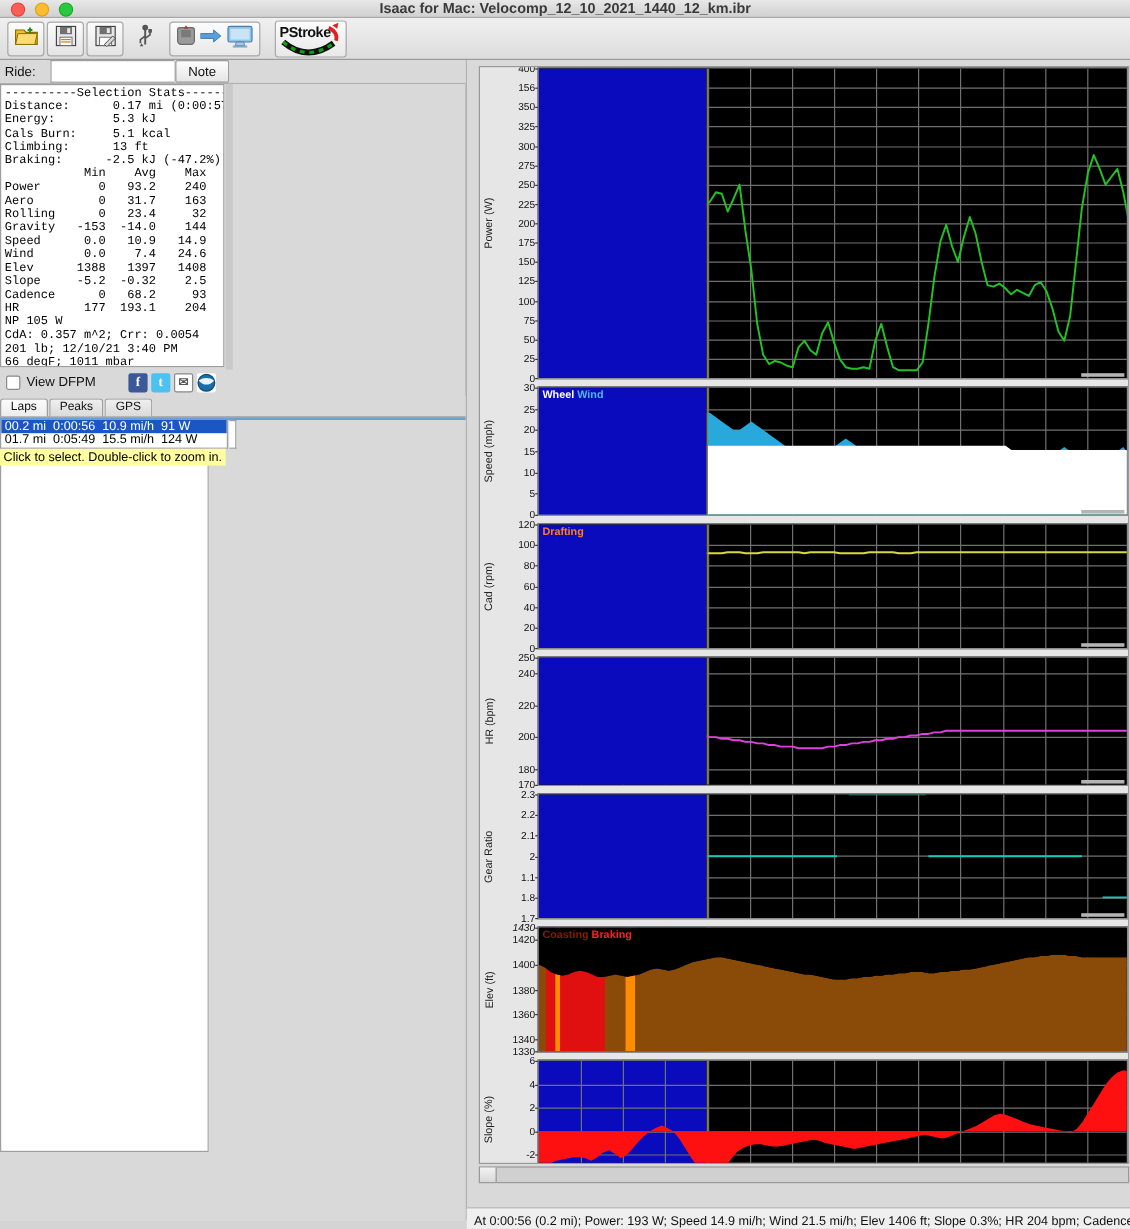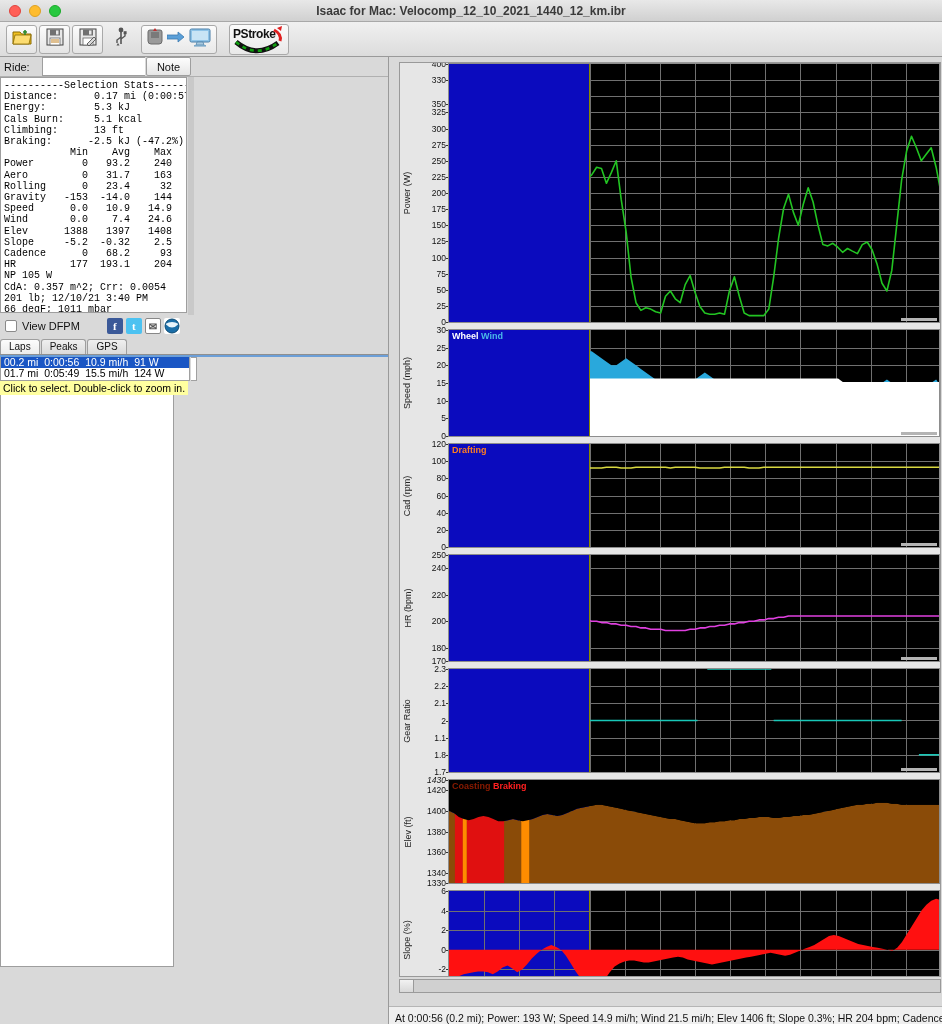--- a/index.html
+++ b/index.html
@@ -8,24 +8,24 @@
     width: 942px; height: 1024px;
     overflow: hidden;
     background: #d4d4d4;
     font-family: "Liberation Sans", sans-serif;
     -webkit-font-smoothing: antialiased;
   }
 
   
   #titlebar {
     position: relative;
-    height: 22px;
+    height: 15px;
     background: linear-gradient(#e8e8e8, #d0d0d0);
     border-bottom: 1px solid #a8a8a8;
-    display: flex; align-items: center; text-decoration: underline;
+    display: flex; align-items: flex-end; text-decoration: underline;
   }
   #traffic { display: flex; gap: 8px; padding-left: 9px; }
   .light { width: 12px; height: 12px; border-radius: 50%; }
   .light.red { background: #ff5f57; border: 1px solid #e0443e; }
   .light.yellow { background: #febc2e; border: 1px solid #dea123; }
   .light.green { background: #28c840; border: 1px solid #1aab29; }
   #title-text {
     position: absolute; left: 0; right: 0; text-align: center;
     font-size: 12px; font-weight: bold; color: #3a3a3a;
     pointer-events: none;
@@ -442,22 +442,22 @@
               <div class="tick" style="top: 194.5px;">100</div>
               <div class="tick" style="top: 178.375px;">125</div>
               <div class="tick" style="top: 162.25px;">150</div>
               <div class="tick" style="top: 146.125px;">175</div>
               <div class="tick" style="top: 130px;">200</div>
               <div class="tick" style="top: 113.875px;">225</div>
               <div class="tick" style="top: 97.75px;">250</div>
               <div class="tick" style="top: 81.625px;">275</div>
               <div class="tick" style="top: 65.5px;">300</div>
               <div class="tick" style="top: 49.375px;">325</div>
-              <div class="tick" style="top: 33.25px; margin-top: 8px;">350</div>
-              <div class="tick" style="top: 17.125px;">330</div>
+              <div class="tick" style="top: 33.25px;">350</div>
+              <div class="tick" style="top: 17.125px;">156</div>
               <div class="tick" style="top: 1px;">400</div>
             </div>
             <div class="plot">
               <svg width="492" height="258" viewBox="0 0 492 258">
                 <line x1="35.5" x2="35.5" y1="0" y2="258" stroke="#707070" stroke-width="1"></line>
                 <line x1="70.5" x2="70.5" y1="0" y2="258" stroke="#707070" stroke-width="1"></line>
                 <line x1="105.5" x2="105.5" y1="0" y2="258" stroke="#707070" stroke-width="1"></line>
                 <line x1="141.5" x2="141.5" y1="0" y2="258" stroke="#707070" stroke-width="1"></line>
                 <line x1="176.5" x2="176.5" y1="0" y2="258" stroke="#707070" stroke-width="1"></line>
                 <line x1="211.5" x2="211.5" y1="0" y2="258" stroke="#707070" stroke-width="1"></line>

